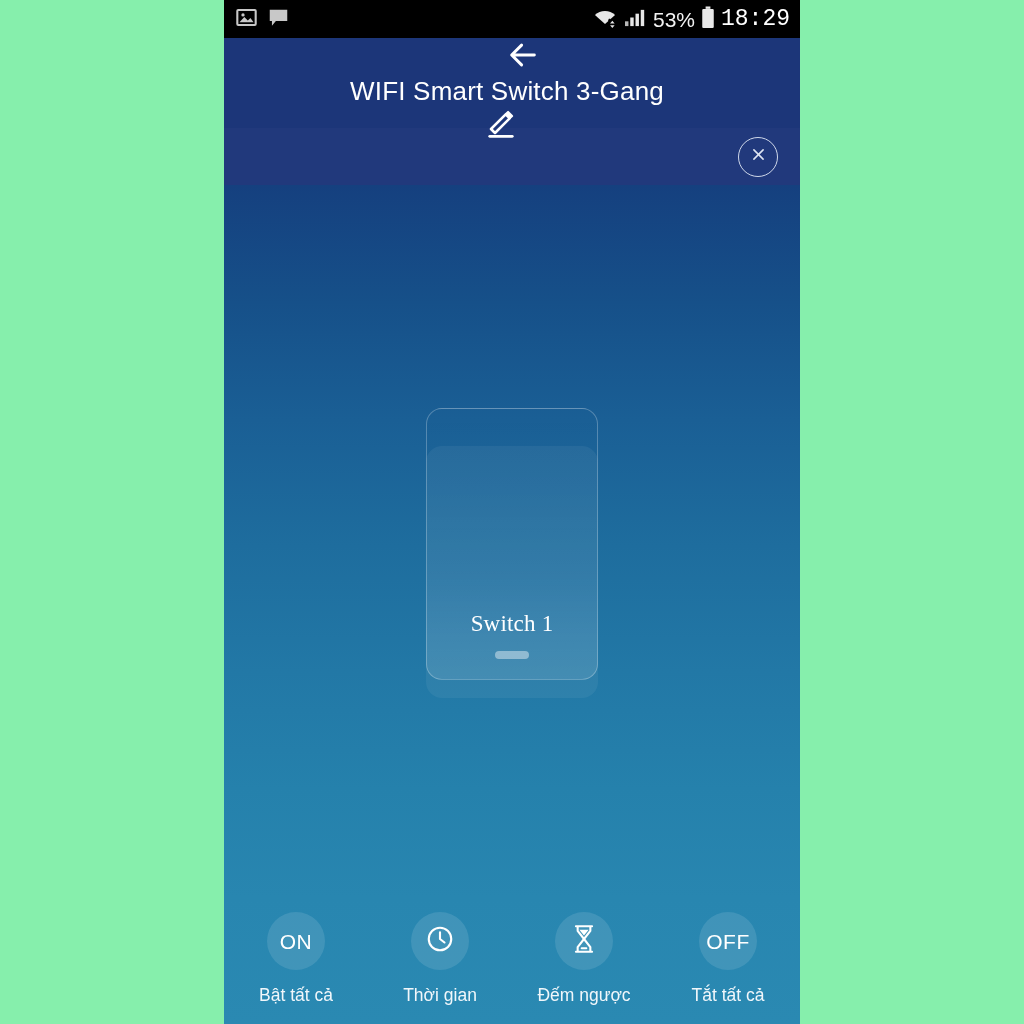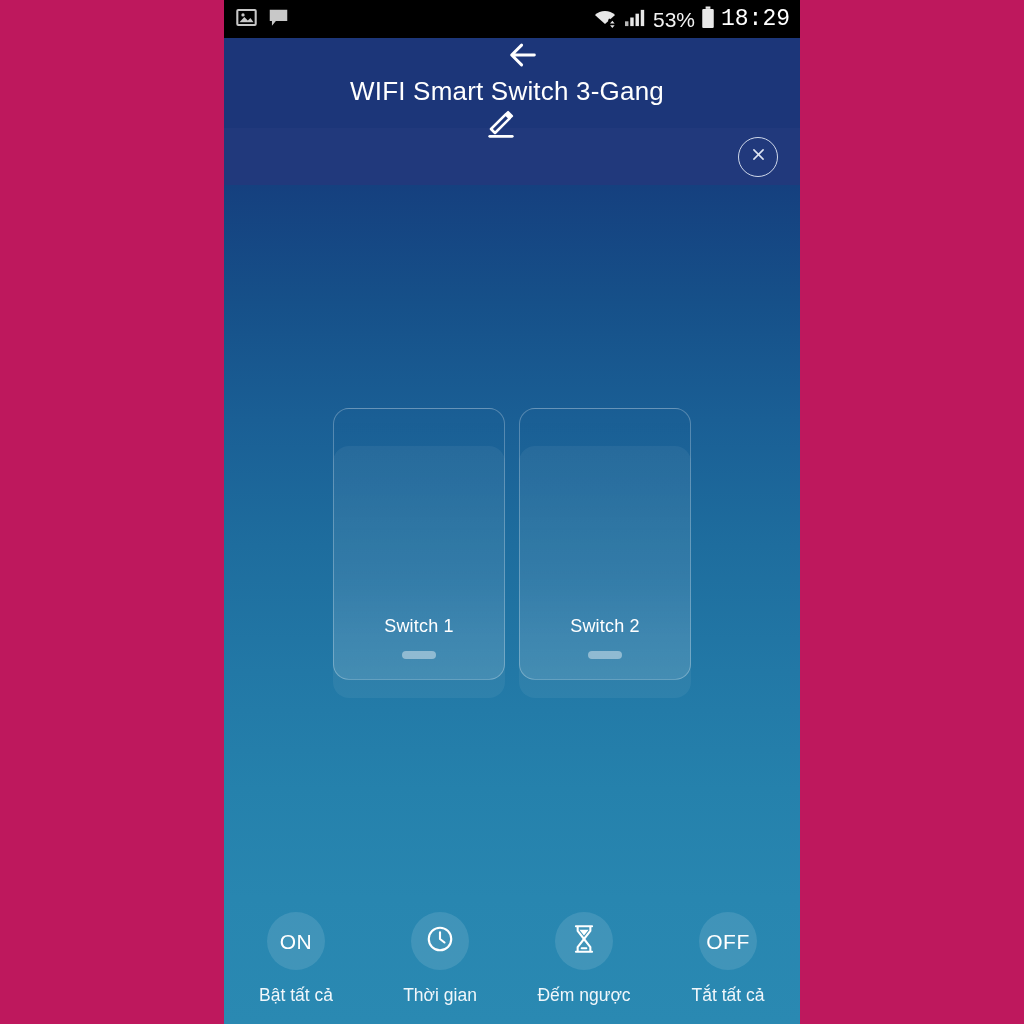--- a/index.html
+++ b/index.html
@@ -9,21 +9,21 @@
     width: 1024px;
     height: 1024px;
     overflow: hidden;
     font-family: "Liberation Sans", sans-serif;
   }
 
   #screenshot {
     position: relative;
     width: 1024px;
     height: 1024px;
-    background: #be185d;
+    background: #86efac;
   }
 
   
   .device {
     position: absolute;
     left: 224px;
     top: 0;
     width: 576px;
     height: 1024px;
     overflow: hidden;
@@ -191,22 +191,22 @@
       rgba(255,255,255,0.105) 100%);
     display: flex;
     flex-direction: column;
     align-items: center;
     justify-content: flex-end;
     padding-bottom: 20px;
     cursor: pointer;
   }
   .card-label {
     color: #ffffff;
-    font-size: 18px;
-    font-family: Liberation Sans, sans-serif;
+    font-size: 23px;
+    font-family: Liberation Serif, serif;
     letter-spacing: 0.2px;
   }
   .card-pill {
     margin-top: 14px;
     width: 34px;
     height: 8px;
     border-radius: 5px;
     background: rgba(255,255,255,0.42);
   }
 
@@ -340,27 +340,20 @@
       <div class="cards-row">
 
         <div class="card-wrap">
           <div class="card-base"></div>
           <div class="card-face">
             <div class="card-label">Switch 1</div>
             <div class="card-pill"></div>
           </div>
         </div>
 
-        <div class="card-wrap">
-          <div class="card-base"></div>
-          <div class="card-face">
-            <div class="card-label">Switch 2</div>
-            <div class="card-pill"></div>
-          </div>
-        </div>
 
 
       </div>
 
       <div class="bottom-bar">
 
         <div class="action">
           <div class="action-circle">
             <span class="action-circle-text">ON</span>
           </div>

